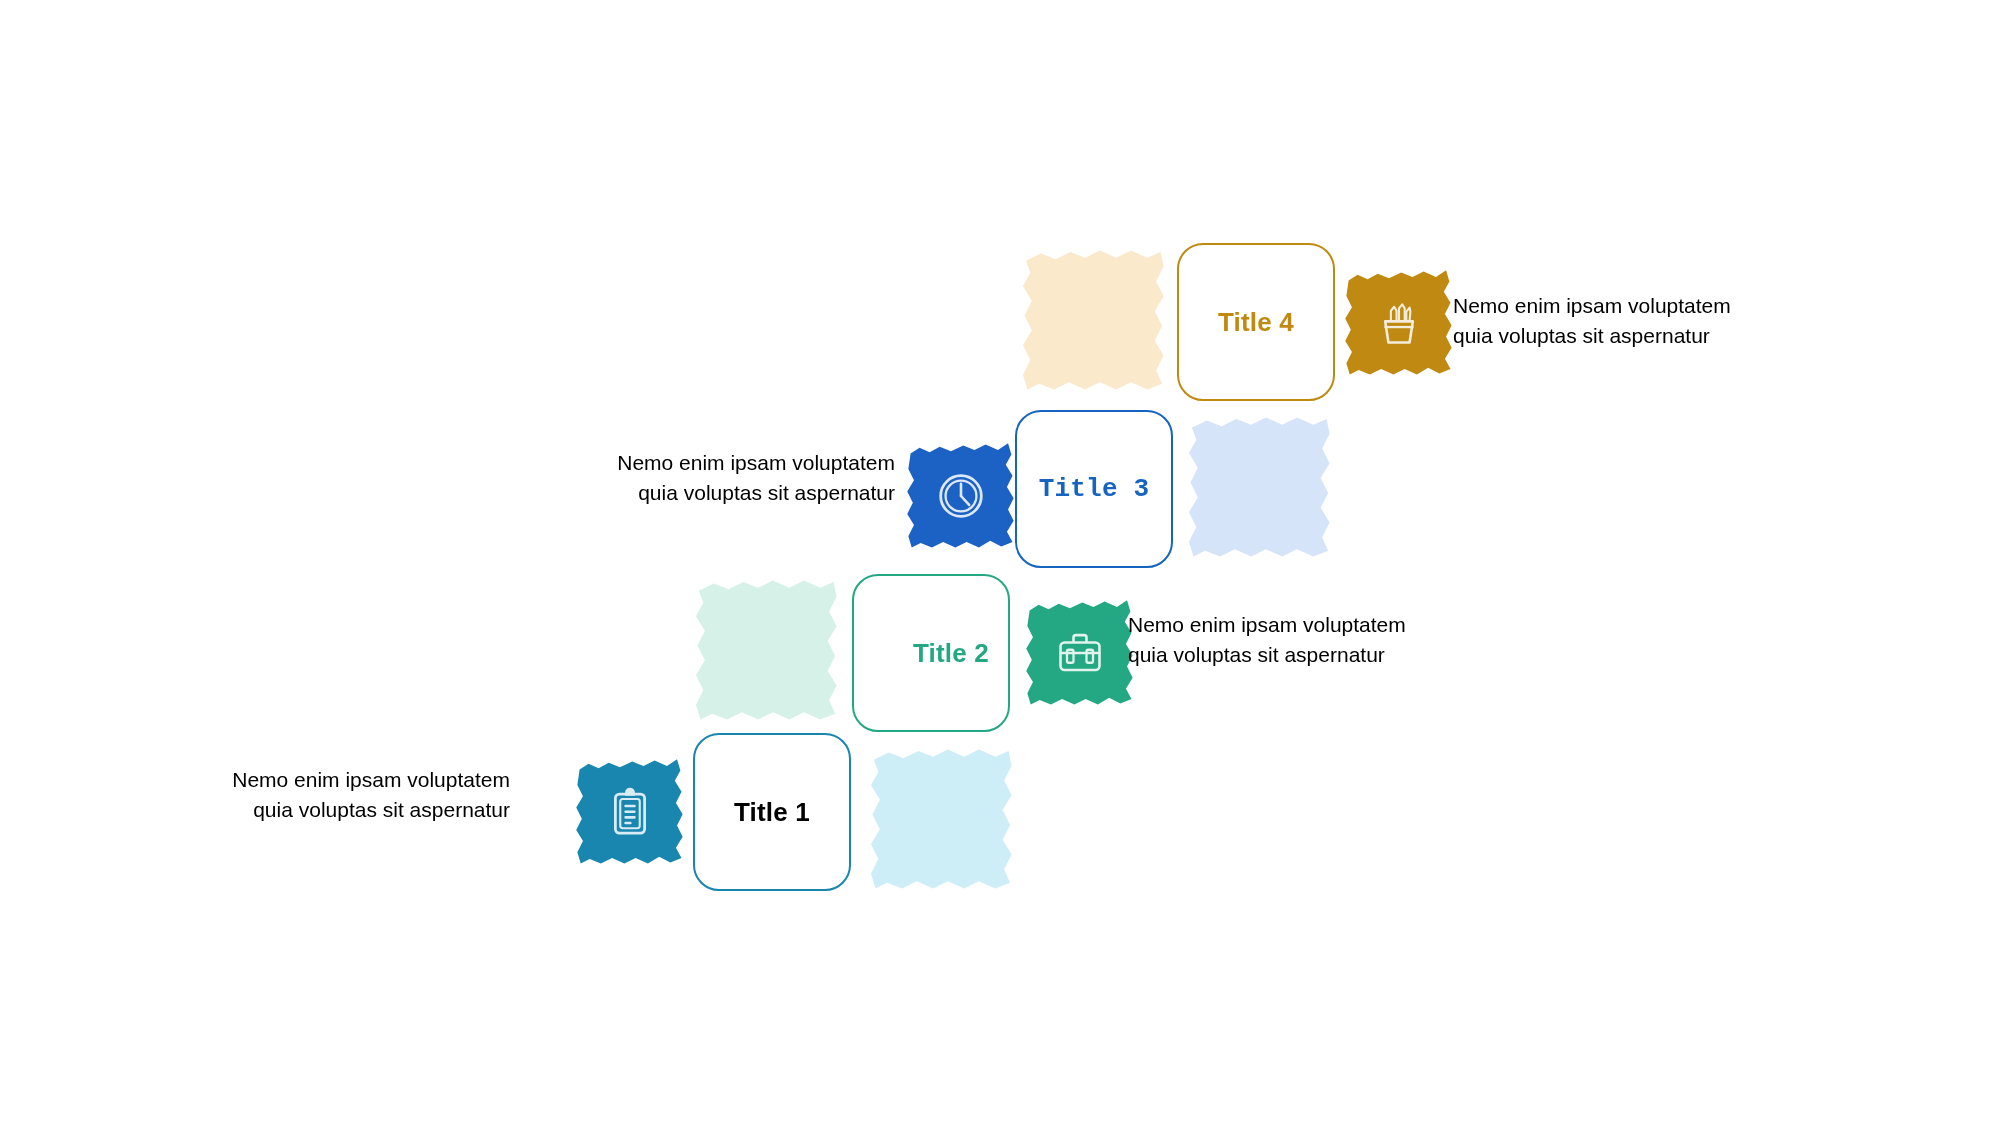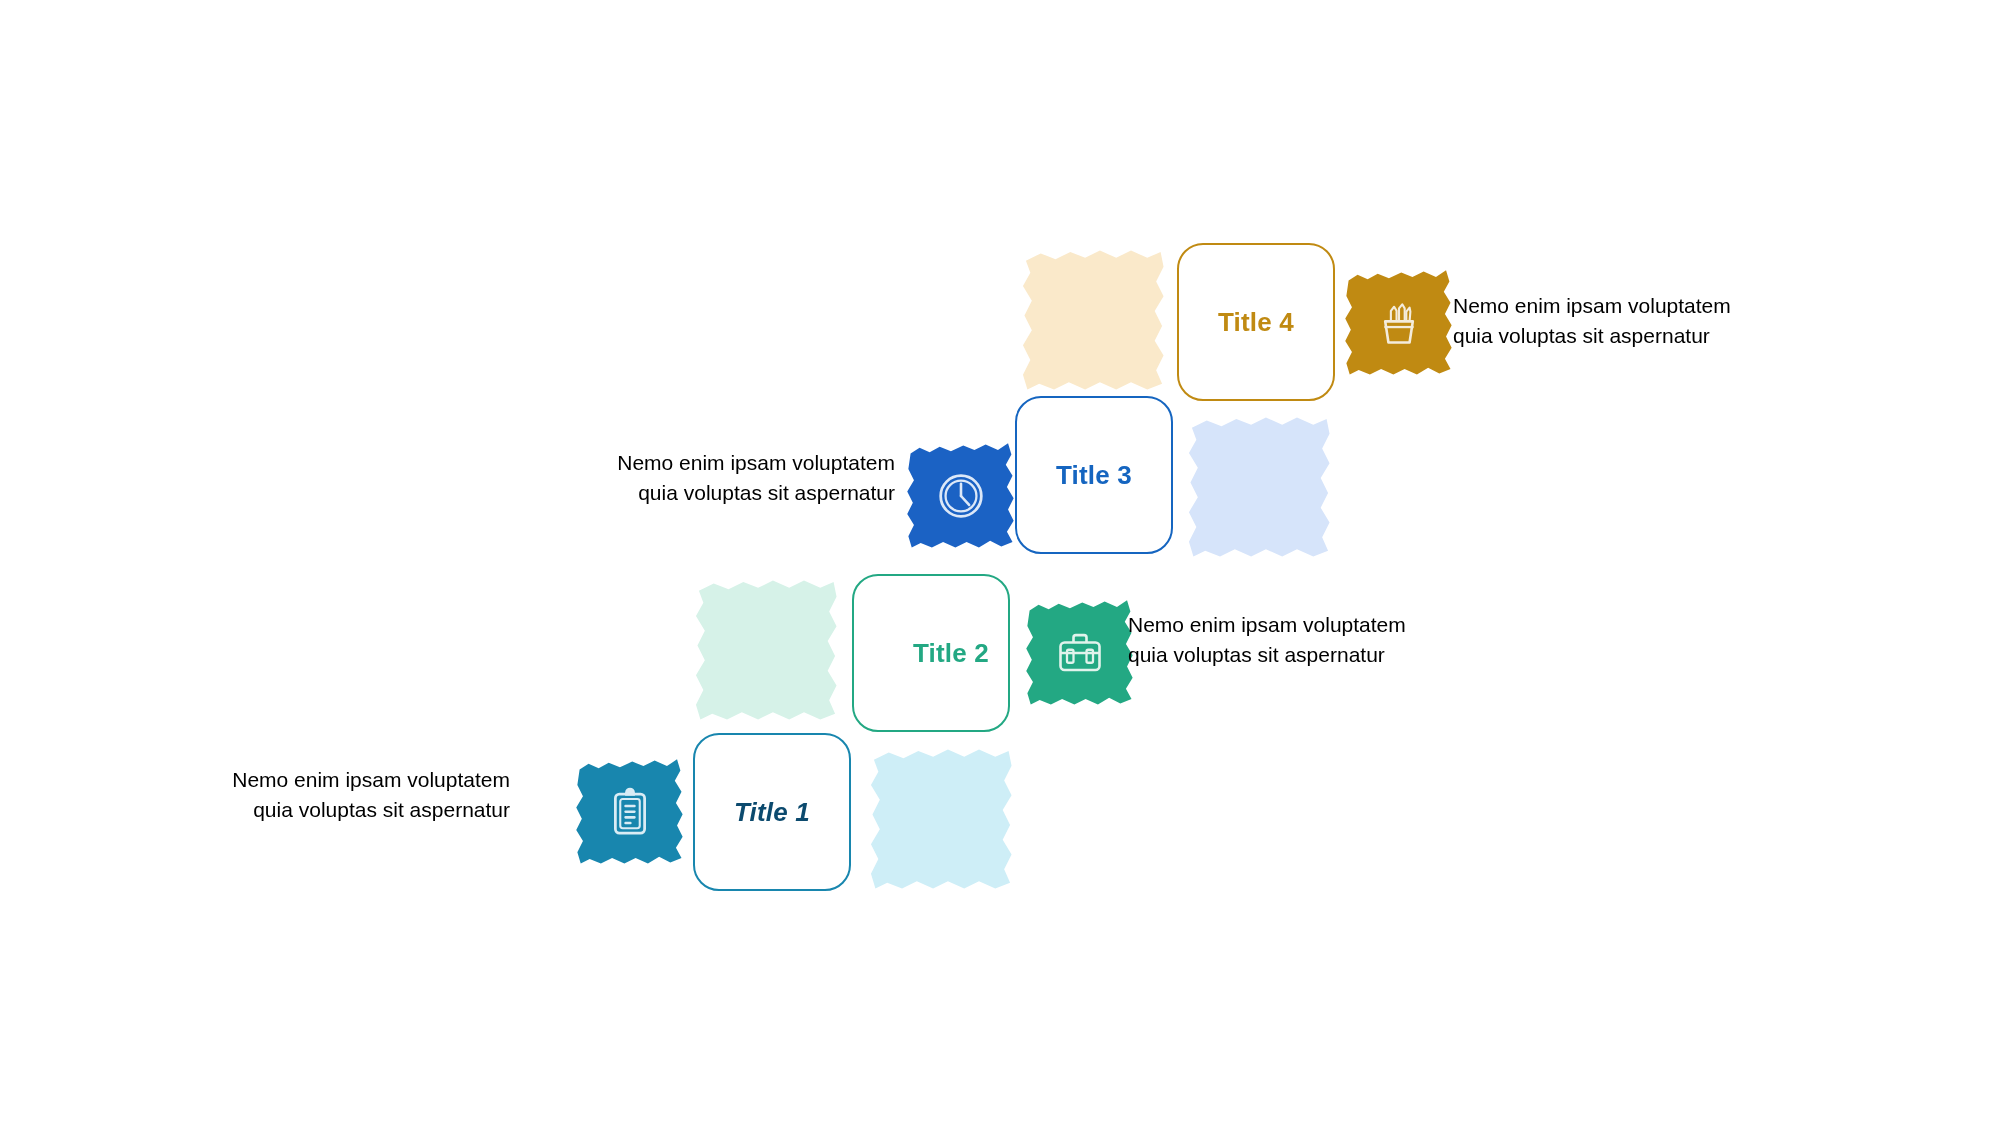--- a/index.html
+++ b/index.html
@@ -115,21 +115,21 @@
         <rect x="20" y="16" width="24" height="36" rx="3" ry="3" fill="none" stroke="#D9ECF5" stroke-width="2.6"></rect>
         <path d="M26 12 L26 8 A6 6 0 0 1 38 8 L38 12 Z" fill="#D9ECF5"></path>
         <rect x="25" y="23" width="14" height="3.2" rx="1.4" fill="#D9ECF5"></rect>
         <rect x="25" y="30" width="14" height="3.2" rx="1.4" fill="#D9ECF5"></rect>
         <rect x="25" y="37" width="14" height="3.2" rx="1.4" fill="#D9ECF5"></rect>
         <rect x="25" y="44" width="9" height="3.2" rx="1.4" fill="#D9ECF5"></rect>
       </svg>
     </div>
 
     <div class="title-card" style="left:693px; top:733px; border-color:#1886AE;">
-      <span class="title-text" style="color:#0c4a6e;font-style:italic;">Title 1</span>
+      <span class="title-text" style="color:#000000;">Title 1</span>
     </div>
 
     <div class="pale-square" style="left:868px; top:745px;">
       <svg viewBox="0 0 100 100" preserveAspectRatio="none">
         <path fill="#CEEEF7" d="M4,10 L14,5 L24,9 L34,4 L44,8 L54,3 L65,8 L75,3 L86,8 L95,4 L97,14 L92,24 L97,34 L91,44 L96,54 L91,64 L97,74 L92,84 L96,93 L86,97 L75,92 L65,97 L54,92 L44,97 L33,92 L23,97 L13,93 L5,97 L2,87 L7,77 L2,67 L8,57 L3,47 L8,37 L2,27 L7,18 Z"></path>
       </svg>
     </div>
   </div>
 
   <div class="step">
@@ -175,21 +175,21 @@
         <path fill="#1B62C4" d="M5,12 L13,7 L22,11 L31,6 L41,10 L52,5 L62,9 L72,4 L83,9 L92,3 L95,13 L90,22 L96,32 L91,42 L97,52 L92,62 L97,72 L91,82 L96,91 L86,95 L76,90 L66,96 L55,91 L45,96 L34,91 L24,96 L14,92 L6,96 L3,86 L8,76 L2,66 L7,56 L2,46 L8,36 L3,26 Z"></path>
       </svg>
       <svg class="glyph" viewBox="0 0 64 64">
         <circle cx="32" cy="32" r="25" fill="none" stroke="#DCE8F8" stroke-width="3.4"></circle>
         <circle cx="32" cy="32" r="19" fill="none" stroke="#DCE8F8" stroke-width="2.8"></circle>
         <line x1="32" y1="32" x2="32" y2="17" stroke="#DCE8F8" stroke-width="3.2" stroke-linecap="round"></line>
         <line x1="32" y1="32" x2="42" y2="43" stroke="#DCE8F8" stroke-width="3.2" stroke-linecap="round"></line>
       </svg>
     </div>
 
-    <div class="title-card" style="left:1015px; top:396px; border-color:#1565C0;">
+    <div class="title-card" style="left:1015px; top:410px; border-color:#1565C0;font-family:Liberation Mono, monospace;">
       <span class="title-text" style="color:#1565C0;">Title 3</span>
     </div>
 
     <div class="pale-square" style="left:1186px; top:413px;">
       <svg viewBox="0 0 100 100" preserveAspectRatio="none">
         <path fill="#D6E4FA" d="M4,10 L14,5 L24,9 L34,4 L44,8 L54,3 L65,8 L75,3 L86,8 L95,4 L97,14 L92,24 L97,34 L91,44 L96,54 L91,64 L97,74 L92,84 L96,93 L86,97 L75,92 L65,97 L54,92 L44,97 L33,92 L23,97 L13,93 L5,97 L2,87 L7,77 L2,67 L8,57 L3,47 L8,37 L2,27 L7,18 Z"></path>
       </svg>
     </div>
   </div>
 

